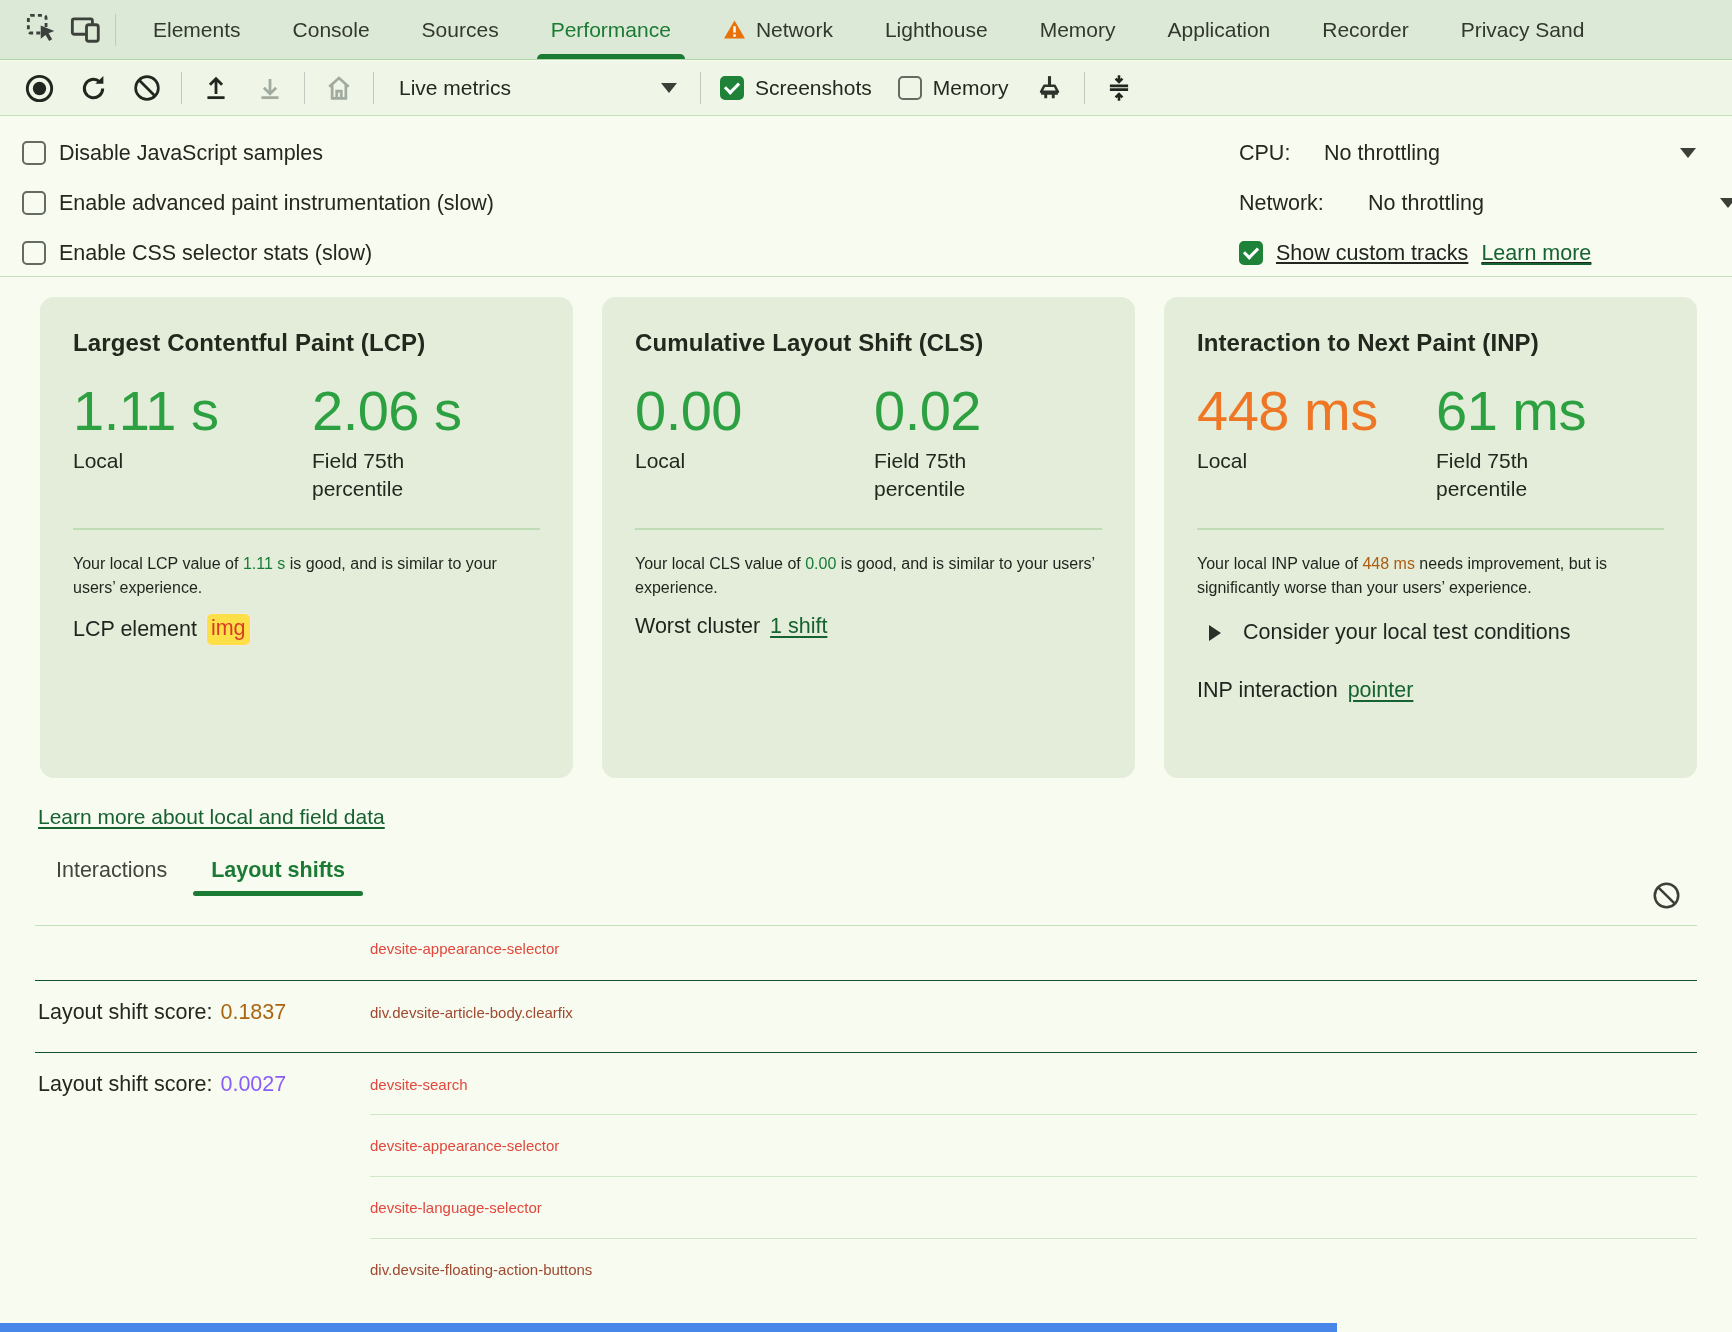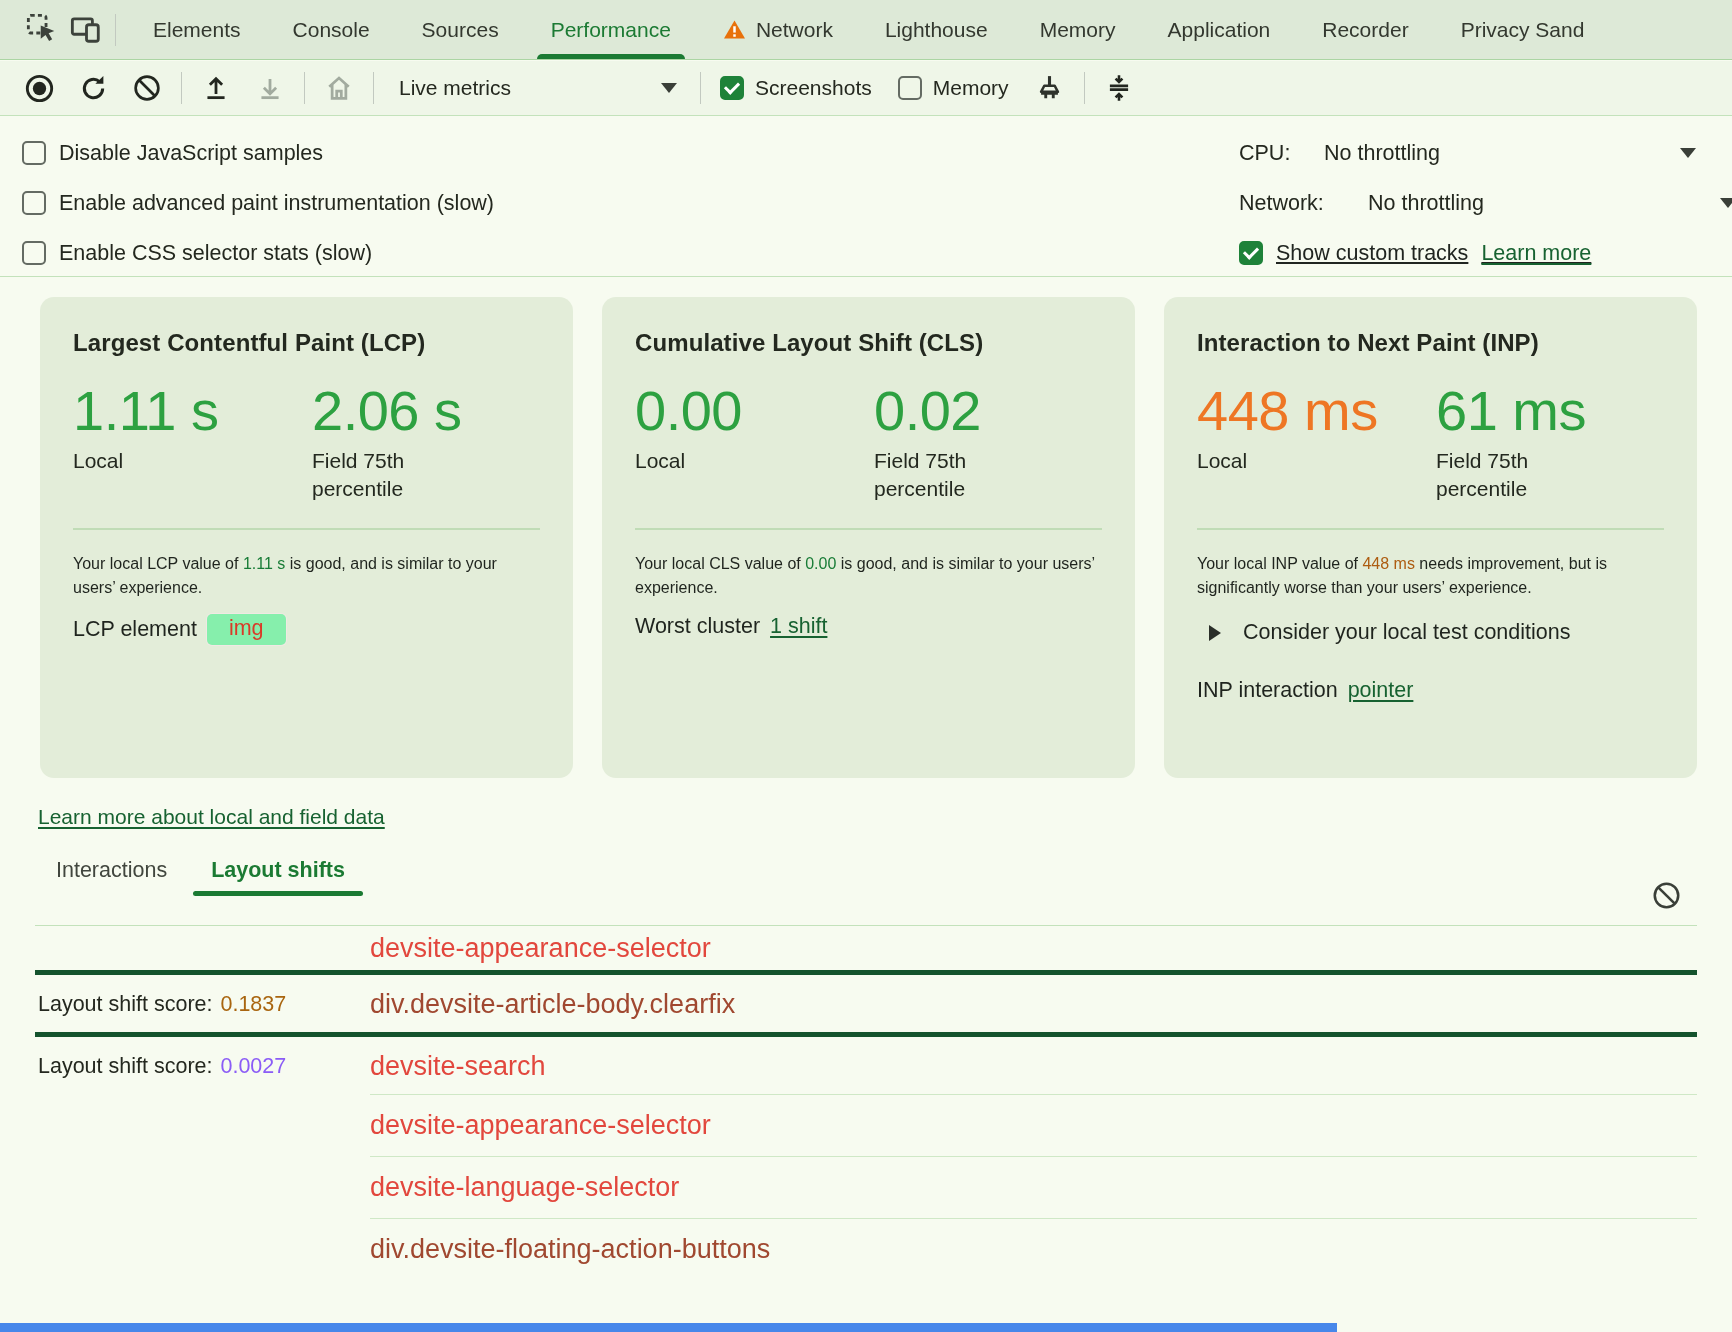--- a/index.html
+++ b/index.html
@@ -70,41 +70,41 @@
   .val-col { width:239px; flex:none; }
   .val { font-size:56px; line-height:58px; letter-spacing:-.5px; white-space:nowrap; }
   .val.good { color:#2da141; }
   .val.warn { color:#ee7624; }
   .val-label { margin-top:7px; font-size:21px; line-height:28px; color:#23281f; max-width:118px; }
   .card-div { height:2px; background:#c0dcb6; margin-top:25px; border:none; }
   .desc { margin-top:22px; font-size:16px; line-height:24px; color:#1f241e; }
   .hl-good { color:#187c36; }
   .hl-warn { color:#ad5c10; }
   .foot { margin-top:14px; font-size:21.5px; display:flex; align-items:center; gap:10px; color:#1f241e; }
-  .chip { display:inline-block; background:#86efac; border-radius:5px; padding:2px 22px 4px; color:#d93b28; box-shadow:0 0 0 1px #f0e9e4; }
+  .chip { display:inline-block; background:#fde047; border-radius:5px; padding:2px 4px 4px; color:#d93b28; box-shadow:0 0 0 1px #f0e9e4; }
   .disclosure { margin-top:20px; padding-left:12px; display:flex; align-items:center; gap:22px; font-size:21.5px; color:#1f241e; cursor:pointer; }
   .tri { width:0; height:0; border-top:8px solid transparent; border-bottom:8px solid transparent; border-left:12px solid #2a2f29; }
   .foot.inp { margin-top:33px; }
   .learn-more { display:inline-block; margin:27px 0 0 38px; font-size:21px; }
   
   .log-tabs { position:relative; margin:0 35px; height:97px; border-bottom:1px solid #c3e2bb; display:flex; align-items:center; padding-left:21px; gap:44px; }
   .ltab { position:relative; padding-bottom:13px; font-size:21.5px; color:#41463e; cursor:pointer; }
   .ltab.active { color:#1b7a33; font-weight:600; }
   .ltab.active::after { content:""; position:absolute; left:-18px; right:-18px; bottom:0; height:5px; background:#1b7a33; border-radius:5px; }
   .clear-log { position:absolute; right:13px; bottom:12px; width:36px; height:36px; display:flex; align-items:center; justify-content:center; cursor:pointer; }
   .log-rows { margin:0 35px; }
   .lrow { position:relative; height:62px; }
   .lrow.first { height:44px; }
-  .lrow.div-full { border-top:5px solid #14532d; }
+  .lrow.div-full { border-top:1px solid #14532d;margin-top:10px; }
   .lrow.div-indent::before { content:""; position:absolute; left:335px; right:0; top:0; height:1px; background:#cfe8c6; }
   .score-cell { position:absolute; left:3px; top:50%; transform:translateY(-50%); font-size:21.5px; color:#24281f; white-space:nowrap; }
   .score-val { margin-left:8px; }
   .score-val.good { color:#8b5cf6; }
   .score-val.warn { color:#a9650f; }
-  .sel-cell { position:absolute; left:335px; top:50%; transform:translateY(-50%); font-size:27px; white-space:nowrap; cursor:pointer; }
+  .sel-cell { position:absolute; left:335px; top:50%; transform:translateY(-50%); font-size:15px; white-space:nowrap; cursor:pointer; }
   .sel-custom { color:#e2473d; }
   .sel-tag { color:#a04830; }
   
   .bottom-bar { position:absolute; left:0; bottom:0; width:1337px; height:9px; background:#4787ea; }
   svg { display:block; }
 </style>
 </head>
 <body>
 
 <div class="screen">

